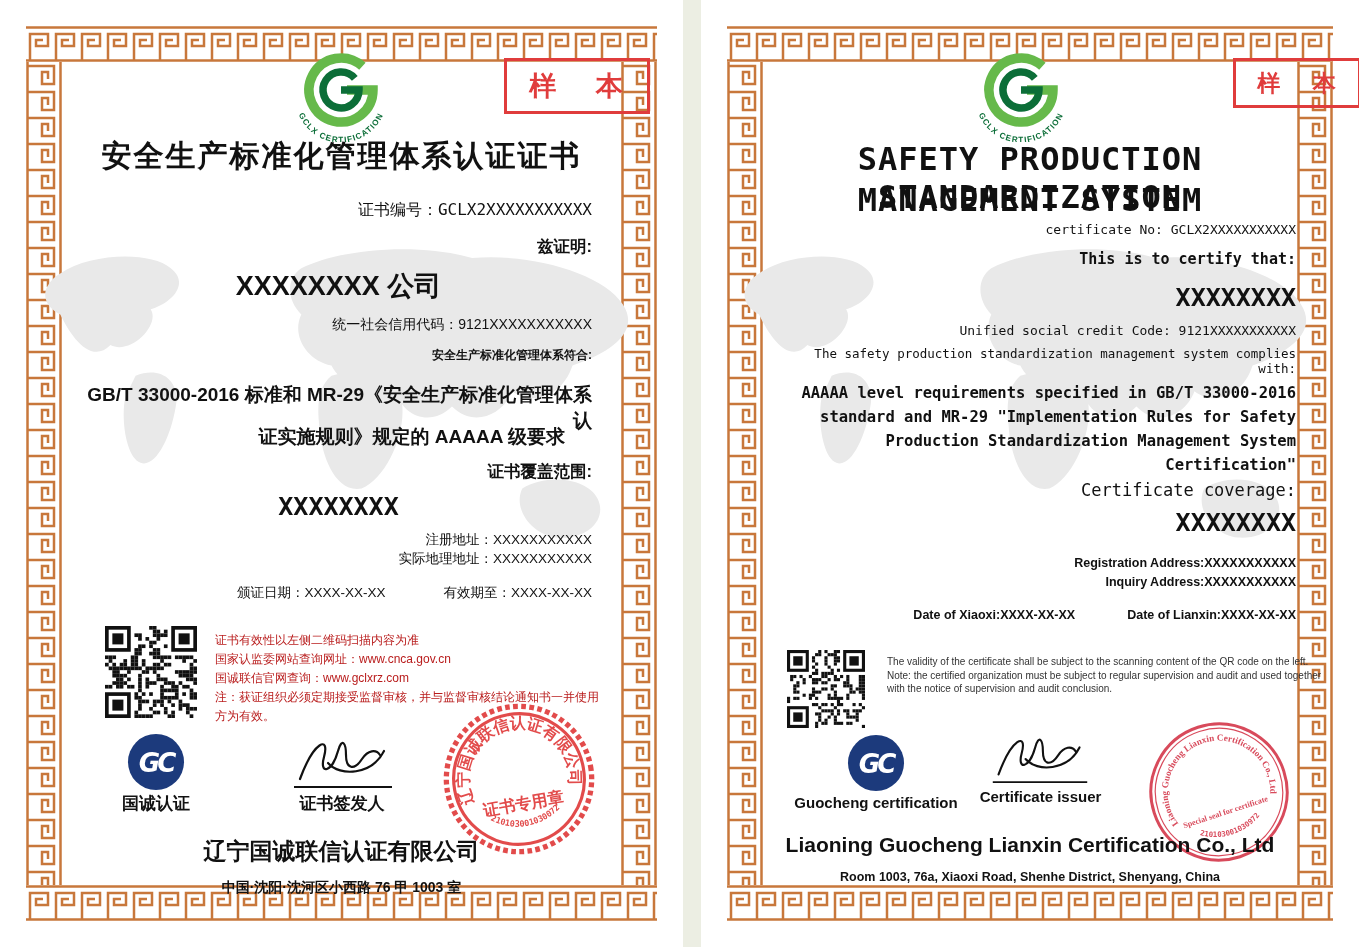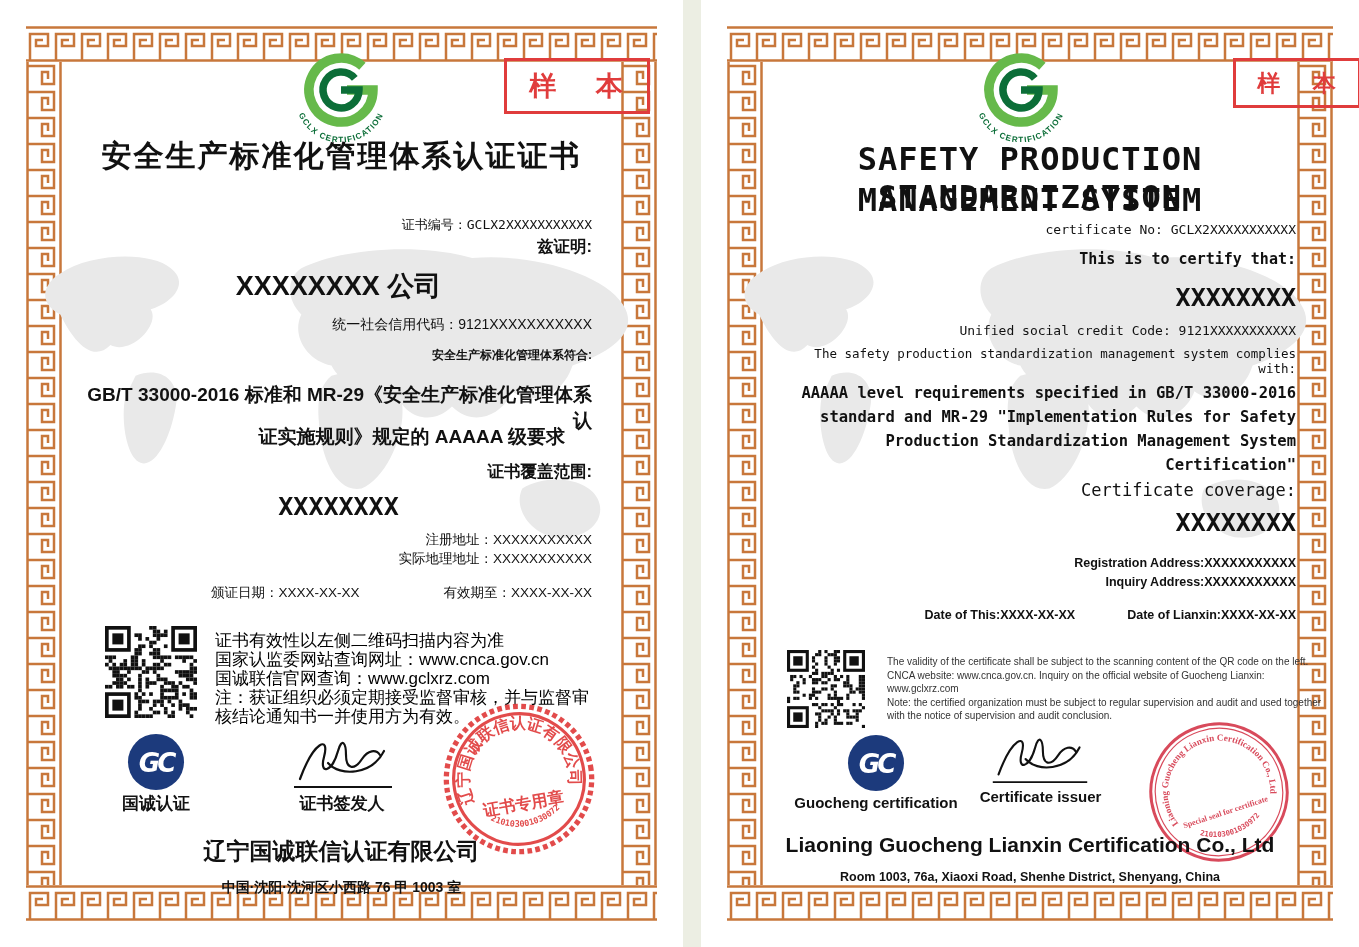--- a/index.html
+++ b/index.html
@@ -92,32 +92,32 @@
         <textPath href="#brandArcL" startOffset="50%" text-anchor="middle">GCLX CERTIFICATION</textPath>
       </text>
     </svg>
 
     <div class="stamp" style="left:468px;top:58px;width:126px;height:50px;font-size:27px;letter-spacing:16px;padding-left:14px">
         <span>样 本</span>
       </div>
 
     <div class="ln c titleL cn" style="left:40px;right:40px">安全生产标准化管理体系认证证书</div>
 
-    <div class="ln r mono" style="top:216px;font-size:13px">证书编号：GCLX2XXXXXXXXXXX</div>
+    <div class="ln r mono" style="top:200px;font-size:16px">证书编号：GCLX2XXXXXXXXXXX</div>
     <div class="ln r cn b" style="top:236px;font-size:16.5px">兹证明:</div>
     <div class="ln c cn b" style="top:268px;font-size:27px">XXXXXXXX 公司</div>
     <div class="ln r cn" style="top:316px;font-size:14px">统一社会信用代码：9121XXXXXXXXXXX</div>
     <div class="ln r cn b" style="top:347px;font-size:12px">安全生产标准化管理体系符合:</div>
     <div class="ln r cn b" style="top:382px;font-size:19px">GB/T 33000-2016 标准和 MR-29《安全生产标准化管理体系认</div>
     <div class="ln r cn b" style="top:424px;right:118px;font-size:19px">证实施规则》规定的 AAAAA 级要求</div>
     <div class="ln r cn b" style="top:461px;font-size:16.5px">证书覆盖范围:</div>
     <div class="ln c b mono" style="top:492px;font-size:25px">XXXXXXXX</div>
     <div class="ln r cn" style="top:531px;font-size:13.5px">注册地址：XXXXXXXXXXX</div>
     <div class="ln r cn" style="top:550px;font-size:13.5px">实际地理地址：XXXXXXXXXXX</div>
-    <div class="ln" style="top:584px;font-size:13.5px;display:flex;justify-content:flex-end;gap:84px">
+    <div class="ln" style="top:584px;font-size:13.5px;display:flex;justify-content:flex-end;gap:58px">
       <span class="cn">颁证日期：XXXX-XX-XX</span>
       <span class="cn">有效期至：XXXX-XX-XX</span>
     </div>
 
     <svg class="qr" style="position:absolute;left:105px;top:626px" width="92" height="92" viewBox="0 0 92 92">
         <rect x="44.160000000000004" y="0" width="3.68" height="3.68" fill="#111"></rect>
         <rect x="47.84" y="0" width="3.68" height="3.68" fill="#111"></rect>
         <rect x="47.84" y="3.68" width="3.68" height="3.68" fill="#111"></rect>
         <rect x="51.52" y="3.68" width="3.68" height="3.68" fill="#111"></rect>
         <rect x="58.88" y="3.68" width="3.68" height="3.68" fill="#111"></rect>
@@ -318,21 +318,21 @@
         <rect x="0" y="0" width="25.76" height="25.76" fill="#111"></rect>
         <rect x="3.68" y="3.68" width="18.400000000000002" height="18.400000000000002" fill="#fff"></rect>
         <rect x="7.36" y="7.36" width="11.040000000000001" height="11.040000000000001" fill="#111"></rect>
         <rect x="66.24000000000001" y="0" width="25.76" height="25.76" fill="#111"></rect>
         <rect x="69.92" y="3.68" width="18.400000000000002" height="18.400000000000002" fill="#fff"></rect>
         <rect x="73.60000000000001" y="7.36" width="11.040000000000001" height="11.040000000000001" fill="#111"></rect>
         <rect x="0" y="66.24000000000001" width="25.76" height="25.76" fill="#111"></rect>
         <rect x="3.68" y="69.92" width="18.400000000000002" height="18.400000000000002" fill="#fff"></rect>
         <rect x="7.36" y="73.60000000000001" width="11.040000000000001" height="11.040000000000001" fill="#111"></rect>
       </svg>
-    <div class="notes cn" style="left:215px;top:631px;width:385px;font-size:17px;line-height:19px;color:#000000">
+    <div class="notes cn" style="left:215px;top:631px;width:385px;font-size:12px;line-height:19px;color:#b91c1c">
       <div>证书有效性以左侧二维码扫描内容为准</div>
       <div>国家认监委网站查询网址：www.cnca.gov.cn</div>
       <div>国诚联信官网查询：www.gclxrz.com</div>
       <div>注：获证组织必须定期接受监督审核，并与监督审核结论通知书一并使用方为有效。</div>
     </div>
 
     <svg style="position:absolute;left:127px;top:733px" width="58" height="58" viewBox="0 0 60 60">
       <circle cx="30" cy="30" r="29" fill="#1c3a7c"></circle>
       <text x="30" y="40" text-anchor="middle" font-size="27" font-weight="bold" font-style="italic" letter-spacing="-3" fill="#fff" font-family="DejaVu Sans,sans-serif">GC</text>
     </svg>
@@ -419,21 +419,21 @@
     <div class="ln r mono" style="top:346px;font-size:12.5px">The safety production standardization management system complies with:</div>
     <div class="ln r mono b" style="top:384px;font-size:15.5px">AAAAA level requirements specified in GB/T 33000-2016</div>
     <div class="ln r mono b" style="top:408px;font-size:15.5px">standard and MR-29 "Implementation Rules for Safety</div>
     <div class="ln r mono b" style="top:432px;font-size:15.5px">Production Standardization Management System</div>
     <div class="ln r mono b" style="top:456px;font-size:15.5px">Certification"</div>
     <div class="ln r mono" style="top:480px;font-size:17px">Certificate coverage:</div>
     <div class="ln r mono b" style="top:508px;font-size:25px">XXXXXXXX</div>
     <div class="ln r b" style="top:556px;font-size:12.5px">Registration Address:XXXXXXXXXXX</div>
     <div class="ln r b" style="top:575px;font-size:12.5px">Inquiry Address:XXXXXXXXXXX</div>
     <div class="ln" style="top:608px;font-size:12.5px;display:flex;justify-content:flex-end;gap:52px">
-      <span class="b">Date of This:XXXX-XX-XX</span>
+      <span class="b">Date of Xiaoxi:XXXX-XX-XX</span>
       <span class="b">Date of Lianxin:XXXX-XX-XX</span>
     </div>
 
     <svg class="qr" style="position:absolute;left:86px;top:650px" width="78" height="78" viewBox="0 0 78 78">
         <rect x="31.200000000000003" y="0" width="3.12" height="3.12" fill="#111"></rect>
         <rect x="37.44" y="0" width="3.12" height="3.12" fill="#111"></rect>
         <rect x="46.800000000000004" y="0" width="3.12" height="3.12" fill="#111"></rect>
         <rect x="49.92" y="0" width="3.12" height="3.12" fill="#111"></rect>
         <rect x="28.080000000000002" y="3.12" width="3.12" height="3.12" fill="#111"></rect>
         <rect x="31.200000000000003" y="3.12" width="3.12" height="3.12" fill="#111"></rect>
@@ -597,21 +597,20 @@
         <rect x="6.24" y="6.24" width="9.36" height="9.36" fill="#111"></rect>
         <rect x="56.160000000000004" y="0" width="21.84" height="21.84" fill="#111"></rect>
         <rect x="59.28" y="3.12" width="15.600000000000001" height="15.600000000000001" fill="#fff"></rect>
         <rect x="62.400000000000006" y="6.24" width="9.36" height="9.36" fill="#111"></rect>
         <rect x="0" y="56.160000000000004" width="21.84" height="21.84" fill="#111"></rect>
         <rect x="3.12" y="59.28" width="15.600000000000001" height="15.600000000000001" fill="#fff"></rect>
         <rect x="6.24" y="62.400000000000006" width="9.36" height="9.36" fill="#111"></rect>
       </svg>
     <div class="notes" style="left:186px;top:655px;width:448px;font-size:10px;line-height:13.5px;color:#333">
       <div>The validity of the certificate shall be subject to the scanning content of the QR code on the left.</div>
-      <div>CNCA website: www.cnca.gov.cn. Inquiry on the official website of Guocheng Lianxin: www.gclxrz.com</div>
       <div>Note: the certified organization must be subject to regular supervision and audit and used together with the notice of supervision and audit conclusion.</div>
     </div>
 
     <svg style="position:absolute;left:146px;top:734px" width="58" height="58" viewBox="0 0 60 60">
       <circle cx="30" cy="30" r="29" fill="#1c3a7c"></circle>
       <text x="30" y="40" text-anchor="middle" font-size="27" font-weight="bold" font-style="italic" letter-spacing="-3" fill="#fff" font-family="DejaVu Sans,sans-serif">GC</text>
     </svg>
     <div class="sig-label" style="left:90px;top:794px;width:170px;font-size:15px">Guocheng certification</div>
 
     <svg style="position:absolute;left:286px;top:730px" width="106" height="58" viewBox="0 0 110 60">

